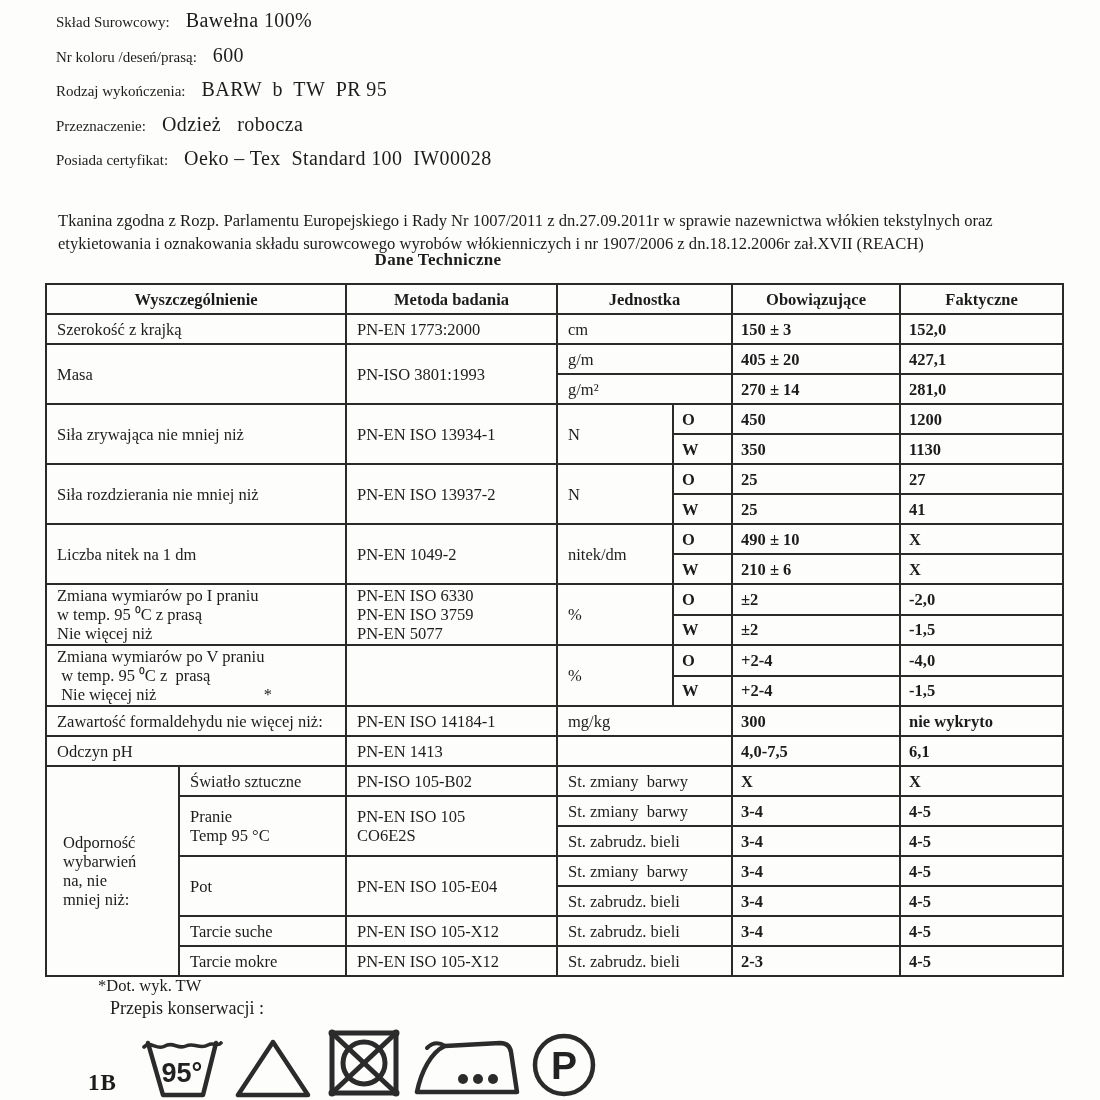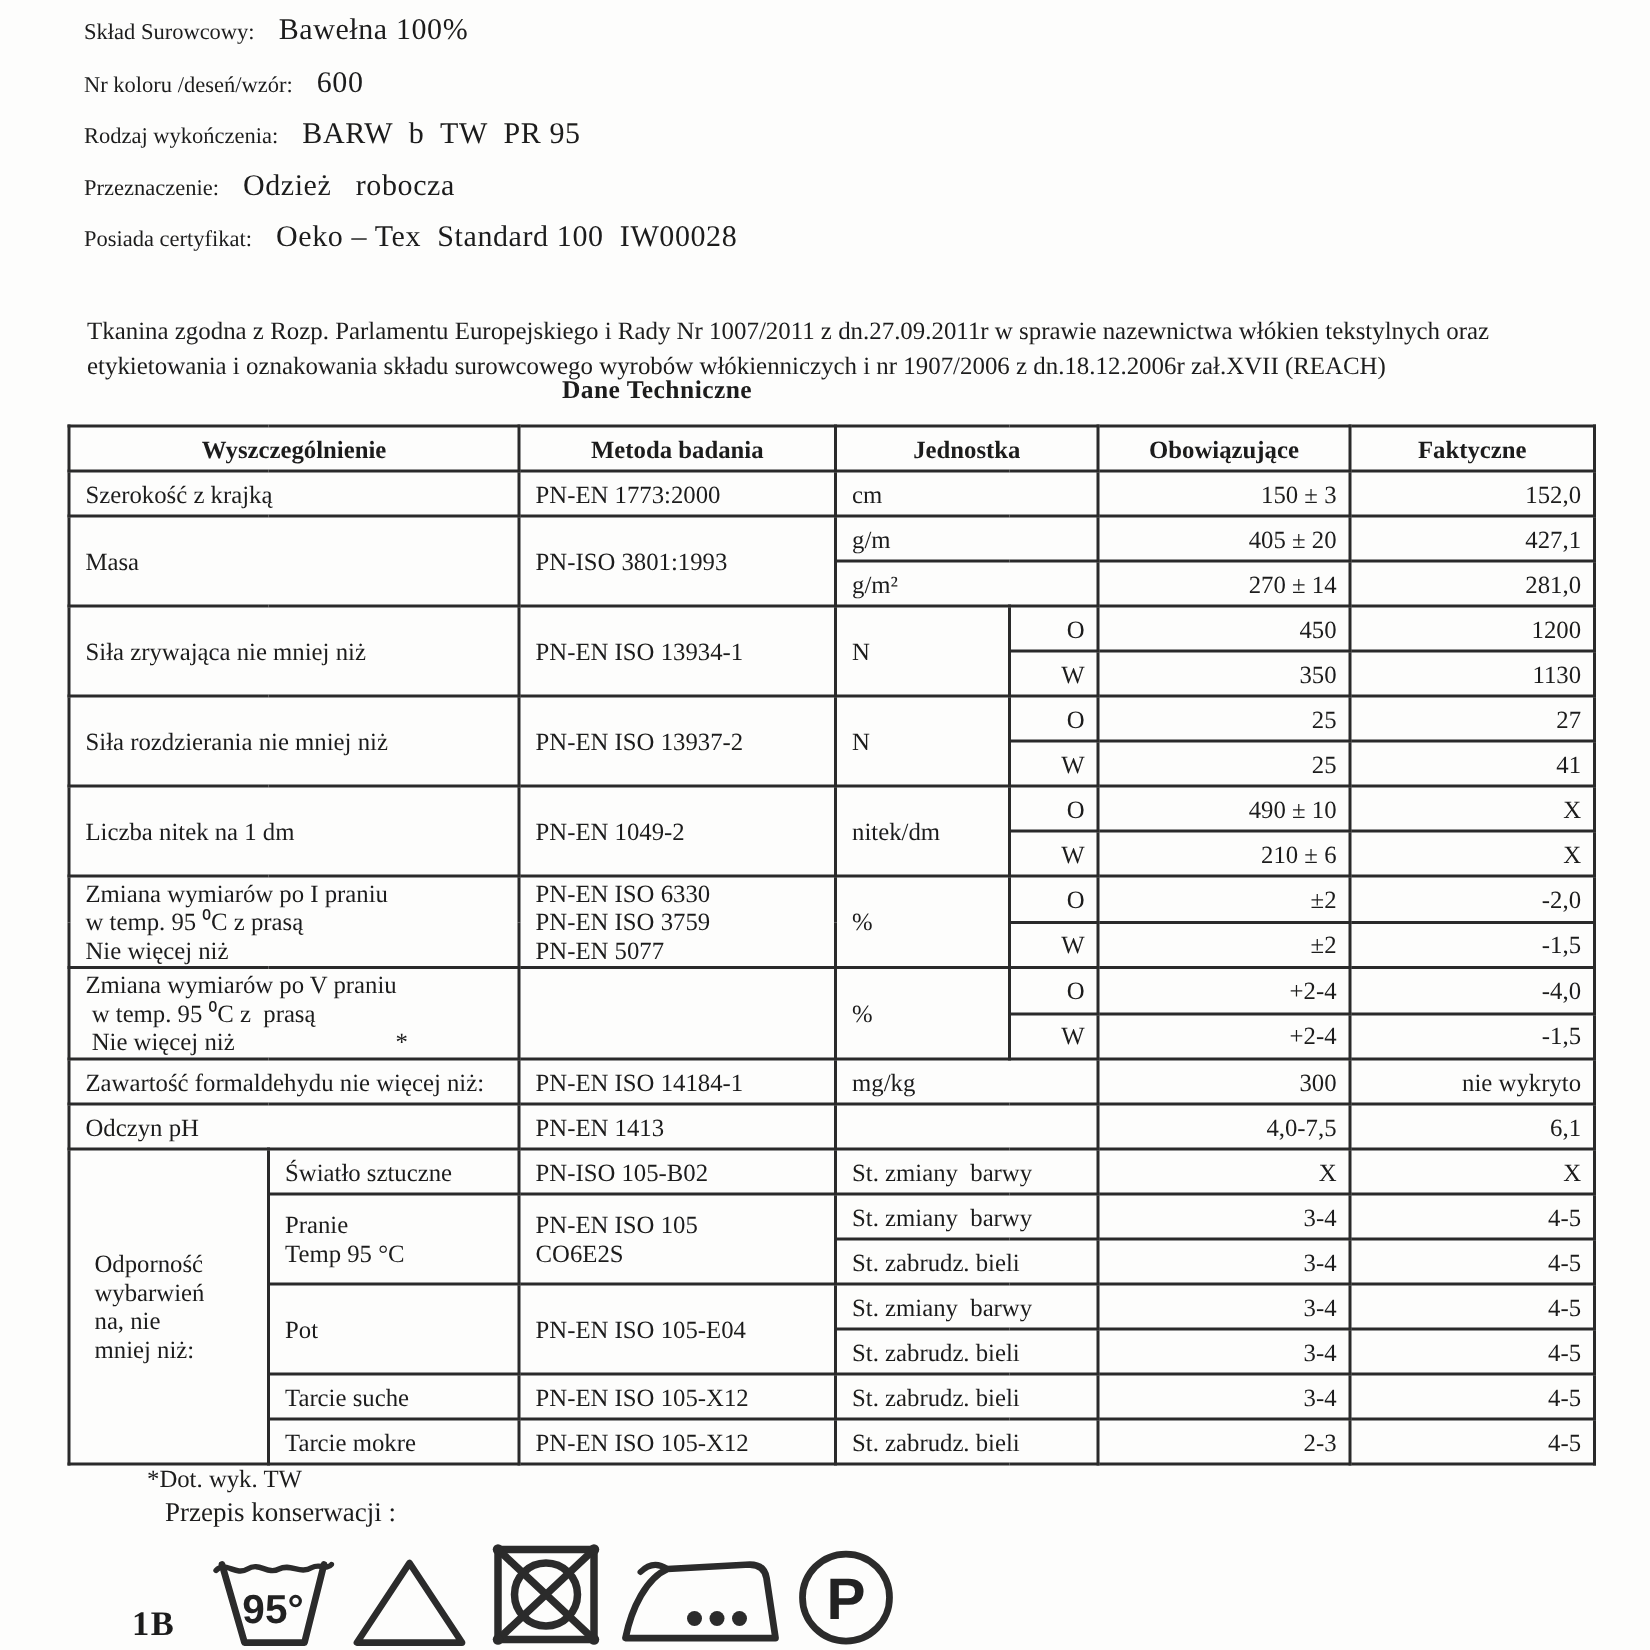--- a/index.html
+++ b/index.html
@@ -21,21 +21,21 @@
             font-size:17px; font-weight:bold; letter-spacing:.3px; }
   
   table.tech { position:absolute; left:45px; top:283px; width:1017px;
                border-collapse:collapse; table-layout:fixed; }
   table.tech td, table.tech th {
     border:2px solid #2a2a2a; padding:1px 8px;
     font-size:16.5px; line-height:19px; overflow:hidden;
   }
   table.tech th { font-weight:bold; text-align:center; font-size:16.5px;border-radius:15px; }
   table.tech tr { height:30px; }
-  .c  { text-align:right; }
+  .c  { text-align:left;font-weight:bold; }
   .tl { text-align:left; padding-left:10px !important; }
   .pre { white-space:pre-line;margin-top:44px; }
   .prewrap { white-space:pre-wrap;margin-left:48px; }
   .vlabel { vertical-align:middle; padding-left:16px !important; line-height:21px; }
   
   .footnote  { position:absolute; left:98px; top:976px; font-size:16.5px; }
   .care-head { position:absolute; left:110px; top:998px; font-size:18px; }
   .care-row  { position:absolute; left:88px; top:1026px; display:flex; align-items:flex-end; }
   .page-code { font-weight:bold; font-size:23px; margin-right:24px; margin-bottom:4px; letter-spacing:1px; }
   .care-row svg { display:block; }
@@ -48,21 +48,21 @@
 </head>
 <body>
 
 <div class="page">
 
   <div class="hdr">
     <div class="field">
       <span class="lbl">Skład Surowcowy:</span><span class="val">Bawełna 100%</span>
     </div>
     <div class="field">
-      <span class="lbl">Nr koloru /deseń/wzór:</span><span class="val">600</span>
+      <span class="lbl">Nr koloru /deseń/prasą:</span><span class="val">600</span>
     </div>
     <div class="field">
       <span class="lbl">Rodzaj wykończenia:</span><span class="val">BARW  b  TW  PR 95</span>
     </div>
     <div class="field">
       <span class="lbl">Przeznaczenie:</span><span class="val">Odzież   robocza</span>
     </div>
     <div class="field">
       <span class="lbl">Posiada certyfikat:</span><span class="val">Oeko – Tex  Standard 100  IW00028</span>
     </div>

